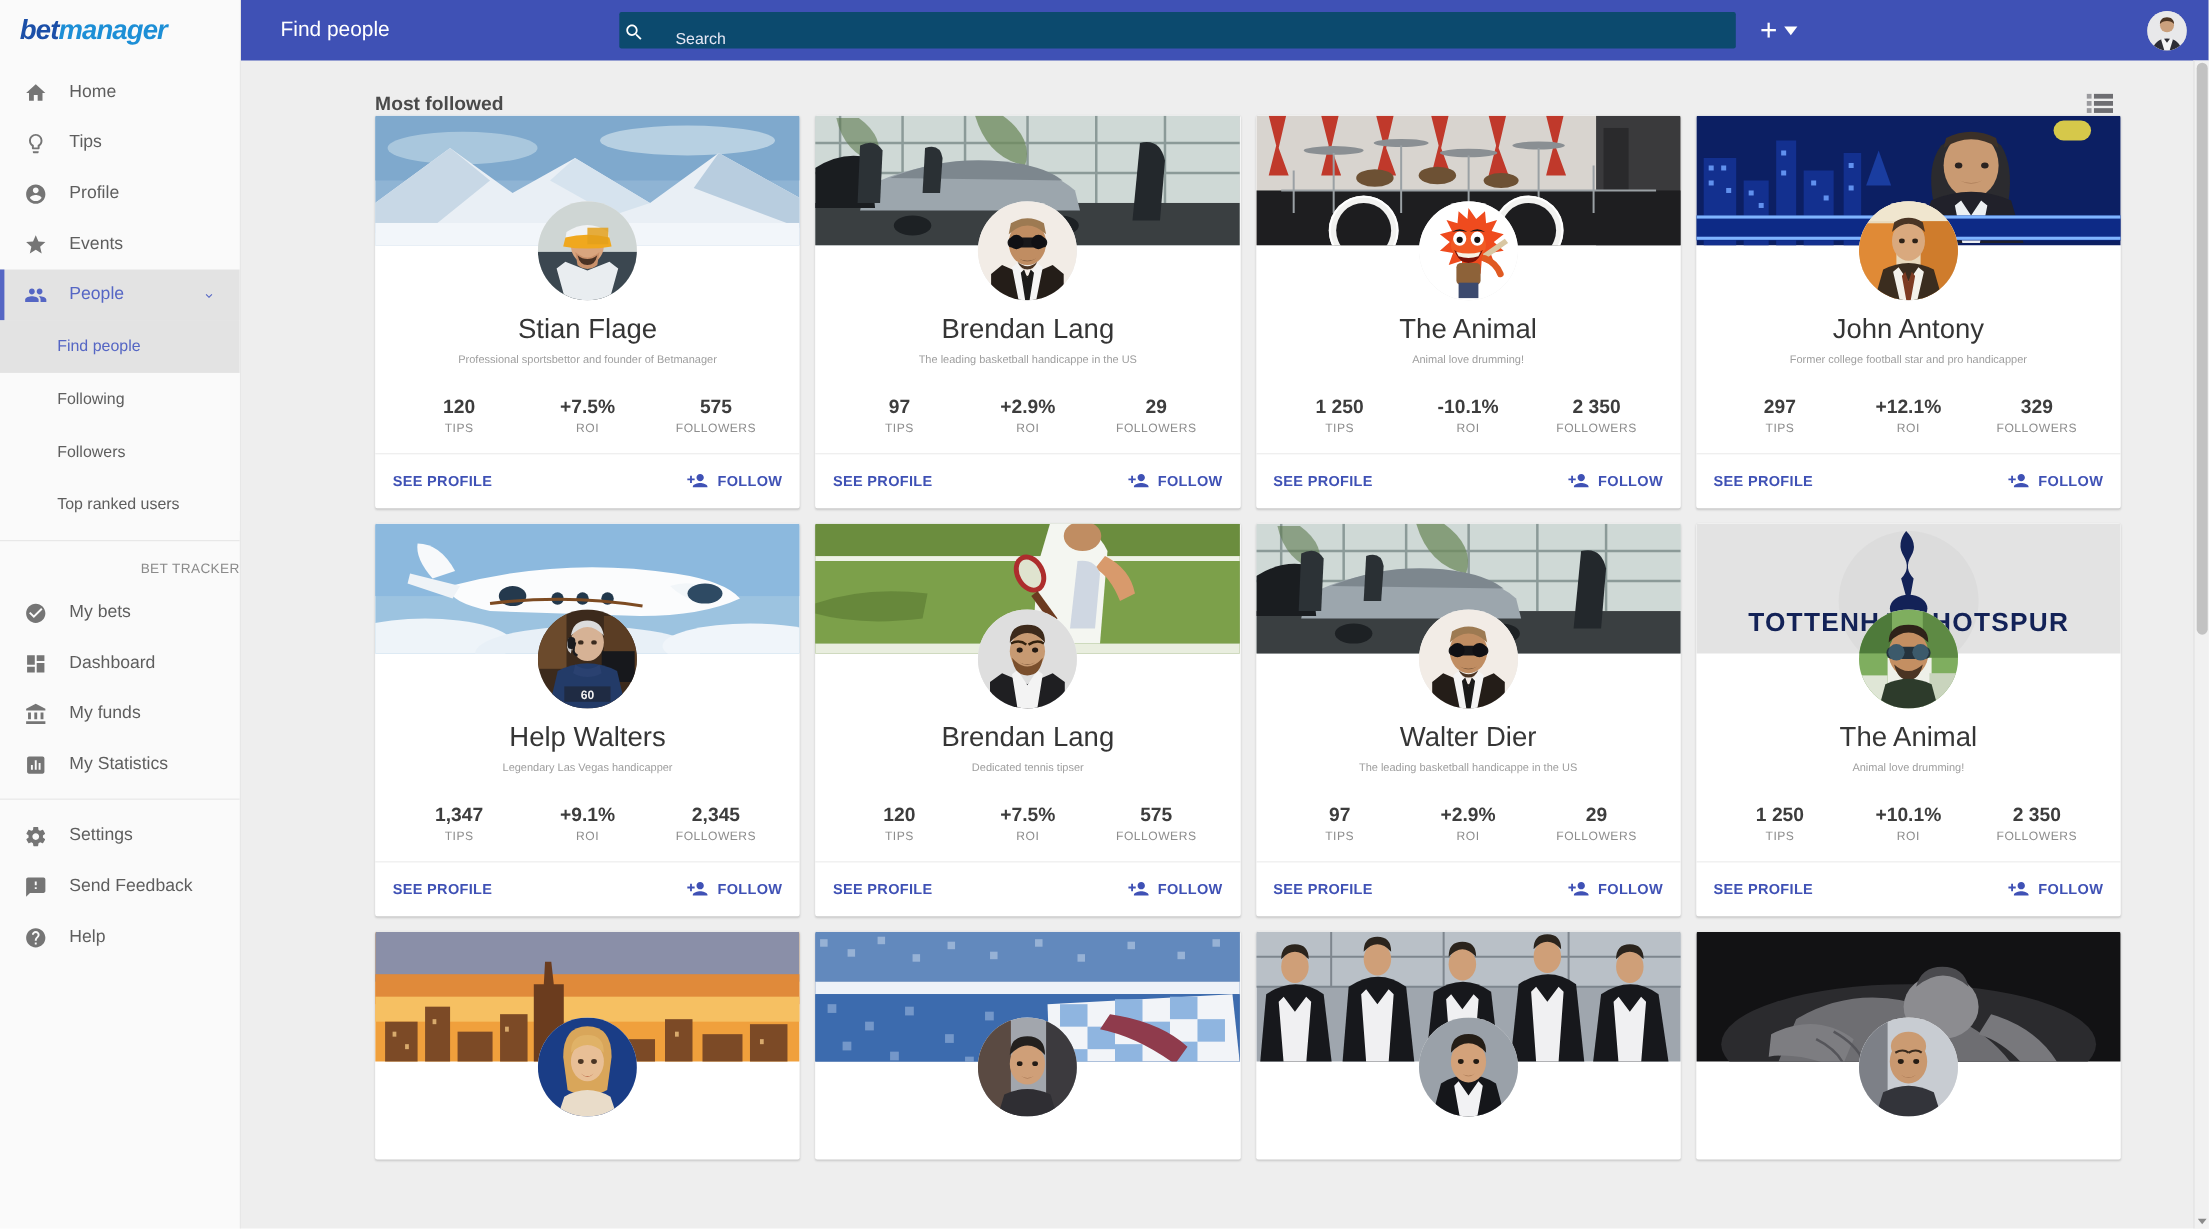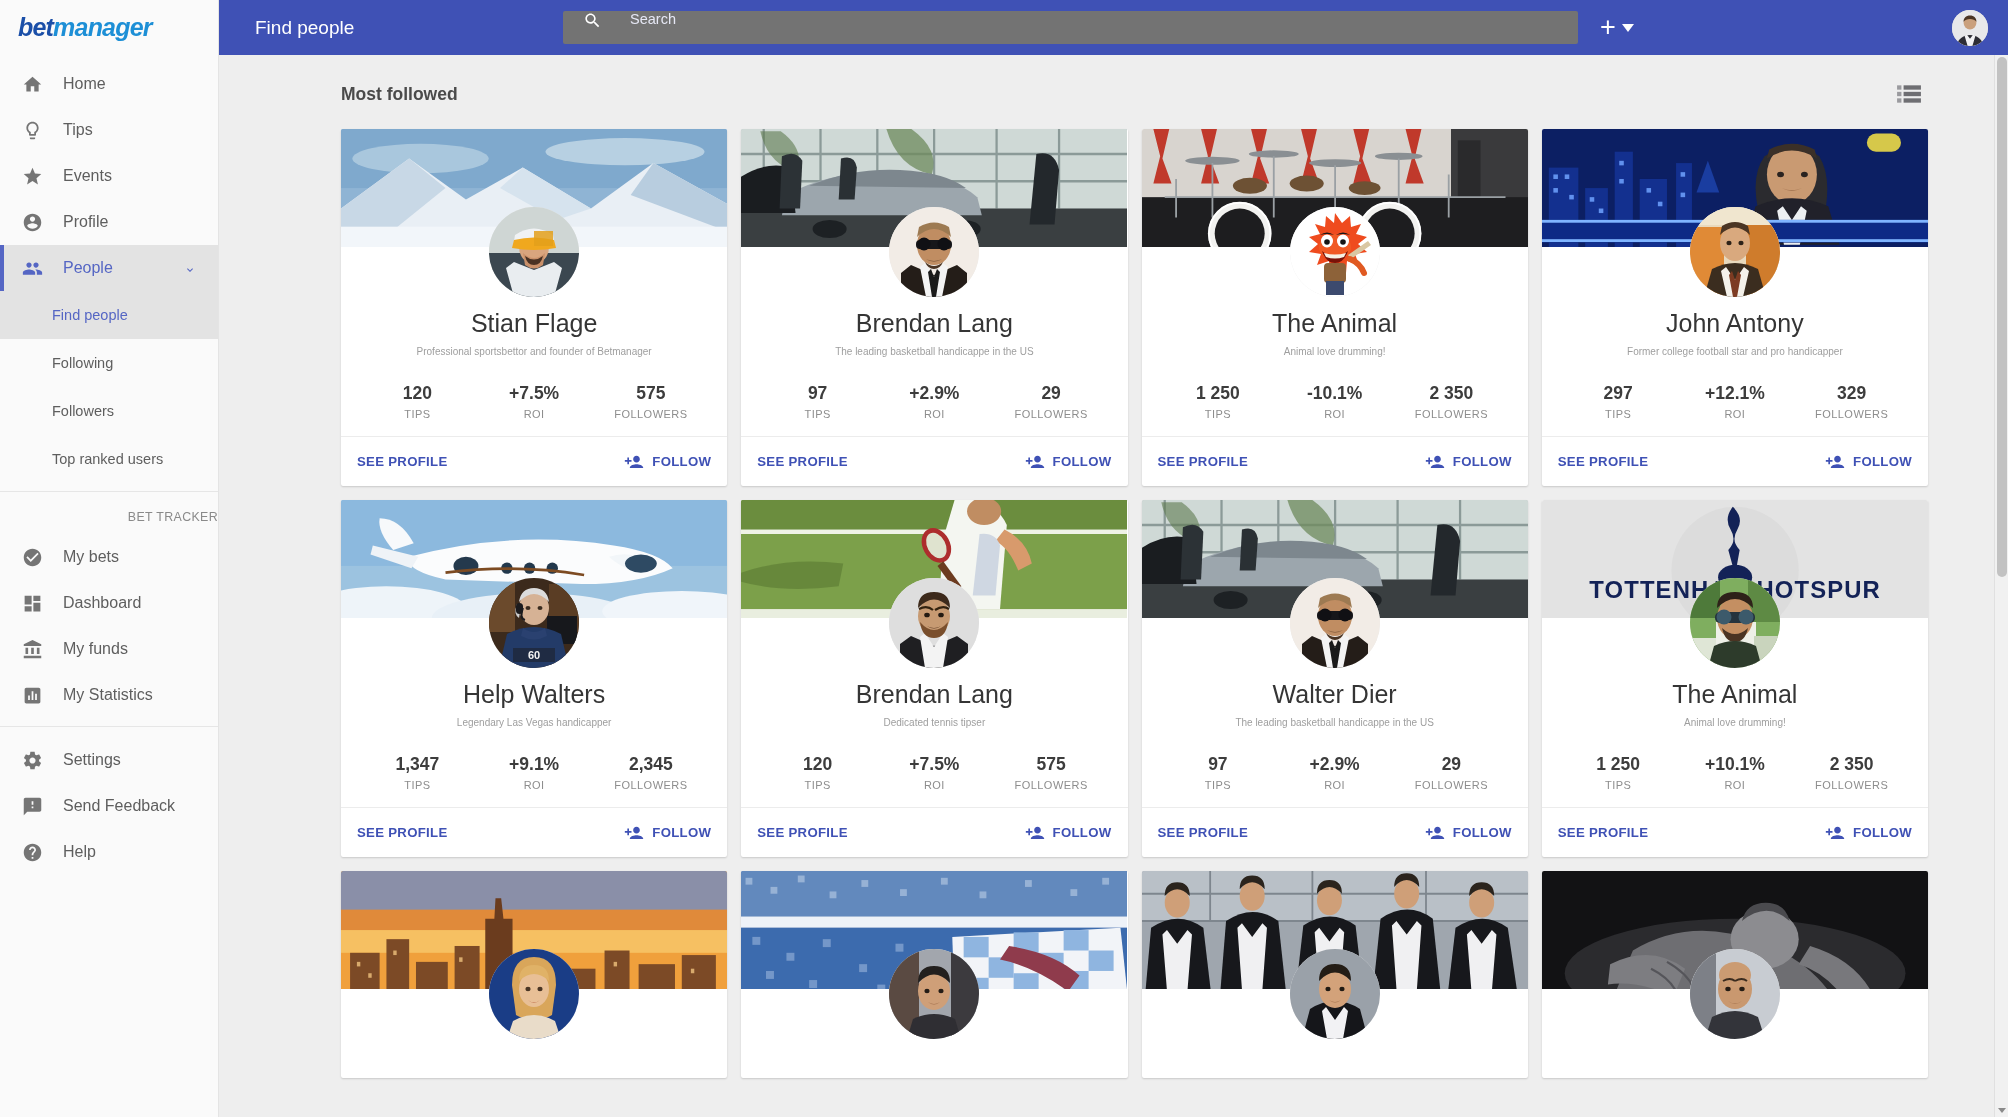--- a/index.html
+++ b/index.html
@@ -109,24 +109,24 @@
   .topbar-title {
     color: #ffffff;
     font-size: 19px;
     font-weight: normal;
     flex: 0 0 auto;
     min-width: 300px;
   }
   .search-wrap {
     width: 1015px;
     height: 33px;
-    background: #737373;
+    background: #0c4a6e;
     border-radius: 2px;
-    display: flex; align-items: flex-start;
-    padding: 0 20px;
+    display: flex; align-items: flex-end;
+    padding: 0 4px;
     margin-left: 8px;
   }
   .search-wrap svg { width: 19px; height: 19px; fill: #ffffff; flex: 0 0 19px; }
   .search-input {
     border: none; outline: none; background: transparent;
     color: #ffffff;
     font-size: 14.5px;
     font-family: "Liberation Sans", sans-serif;
     margin-left: 28px;
     width: 100%;
@@ -162,21 +162,20 @@
     height: 1062px;
     overflow: hidden;
     position: relative;
     padding: 0 0 0 0;
   }
   .content-inner { padding: 28px 80px 0 122px; }
 
   .content-head {
     display: flex; align-items: center;
     justify-content: space-between;
-    margin-bottom: 24px;
     padding-right: 6px;
   }
   .section-title {
     font-size: 17.5px;
     color: #4a4a4a;
     font-weight: bold;
   }
   .viewtoggle { cursor: pointer; width: 26px; height: 22px; }
 
   .grid {
@@ -318,33 +317,33 @@
           <svg viewBox="0 0 24 24">
               <path d="M9 21c0 .55.45 1 1 1h4c.55 0 1-.45 1-1v-1H9v1zm3-19C8.14 2 5 5.14 5 9c0 2.38 1.19 4.47 3 5.74V17c0 .55.45 1 1 1h6c.55 0 1-.45 1-1v-2.26c1.81-1.27 3-3.36 3-5.74 0-3.86-3.14-7-7-7zm2.85 11.1l-.85.6V16h-4v-2.3l-.85-.6C7.8 12.16 7 10.63 7 9c0-2.76 2.24-5 5-5s5 2.24 5 5c0 1.63-.8 3.16-2.15 4.1z"></path>
             </svg>
         </span>
         <span>Tips</span>
       </div>
 
       <div class="nav-item">
         <span class="ico">
           <svg viewBox="0 0 24 24">
-              <path d="M12 17.27L18.18 21l-1.64-7.03L22 9.24l-7.19-.61L12 2 9.19 8.63 2 9.24l5.46 4.73L5.82 21z"></path>
-            </svg>
-        </span>
-        <span>Events</span>
+              <path d="M12 2C6.48 2 2 6.48 2 12s4.48 10 10 10 10-4.48 10-10S17.52 2 12 2zm0 3c1.66 0 3 1.34 3 3s-1.34 3-3 3-3-1.34-3-3 1.34-3 3-3zm0 14.2c-2.5 0-4.71-1.28-6-3.22.03-1.99 4-3.08 6-3.08 1.99 0 5.97 1.09 6 3.08-1.29 1.94-3.5 3.22-6 3.22z"></path>
+            </svg>
+        </span>
+        <span>Profile</span>
       </div>
 
       <div class="nav-item">
         <span class="ico">
           <svg viewBox="0 0 24 24">
-              <path d="M12 2C6.48 2 2 6.48 2 12s4.48 10 10 10 10-4.48 10-10S17.52 2 12 2zm0 3c1.66 0 3 1.34 3 3s-1.34 3-3 3-3-1.34-3-3 1.34-3 3-3zm0 14.2c-2.5 0-4.71-1.28-6-3.22.03-1.99 4-3.08 6-3.08 1.99 0 5.97 1.09 6 3.08-1.29 1.94-3.5 3.22-6 3.22z"></path>
-            </svg>
-        </span>
-        <span>Profile</span>
+              <path d="M12 17.27L18.18 21l-1.64-7.03L22 9.24l-7.19-.61L12 2 9.19 8.63 2 9.24l5.46 4.73L5.82 21z"></path>
+            </svg>
+        </span>
+        <span>Events</span>
       </div>
 
       <div class="nav-item active">
         <span class="ico">
           <svg viewBox="0 0 24 24">
               <path d="M16 11c1.66 0 2.99-1.34 2.99-3S17.66 5 16 5c-1.66 0-3 1.34-3 3s1.34 3 3 3zm-8 0c1.66 0 2.99-1.34 2.99-3S9.66 5 8 5C6.34 5 5 6.34 5 8s1.34 3 3 3zm0 2c-2.33 0-7 1.17-7 3.5V19h14v-2.5c0-2.33-4.67-3.5-7-3.5zm8 0c-.29 0-.62.02-.97.05 1.16.84 1.97 1.97 1.97 3.45V19h6v-2.5c0-2.33-4.67-3.5-7-3.5z"></path>
             </svg>
         </span>
         <span>People</span>
         <span class="chev">

